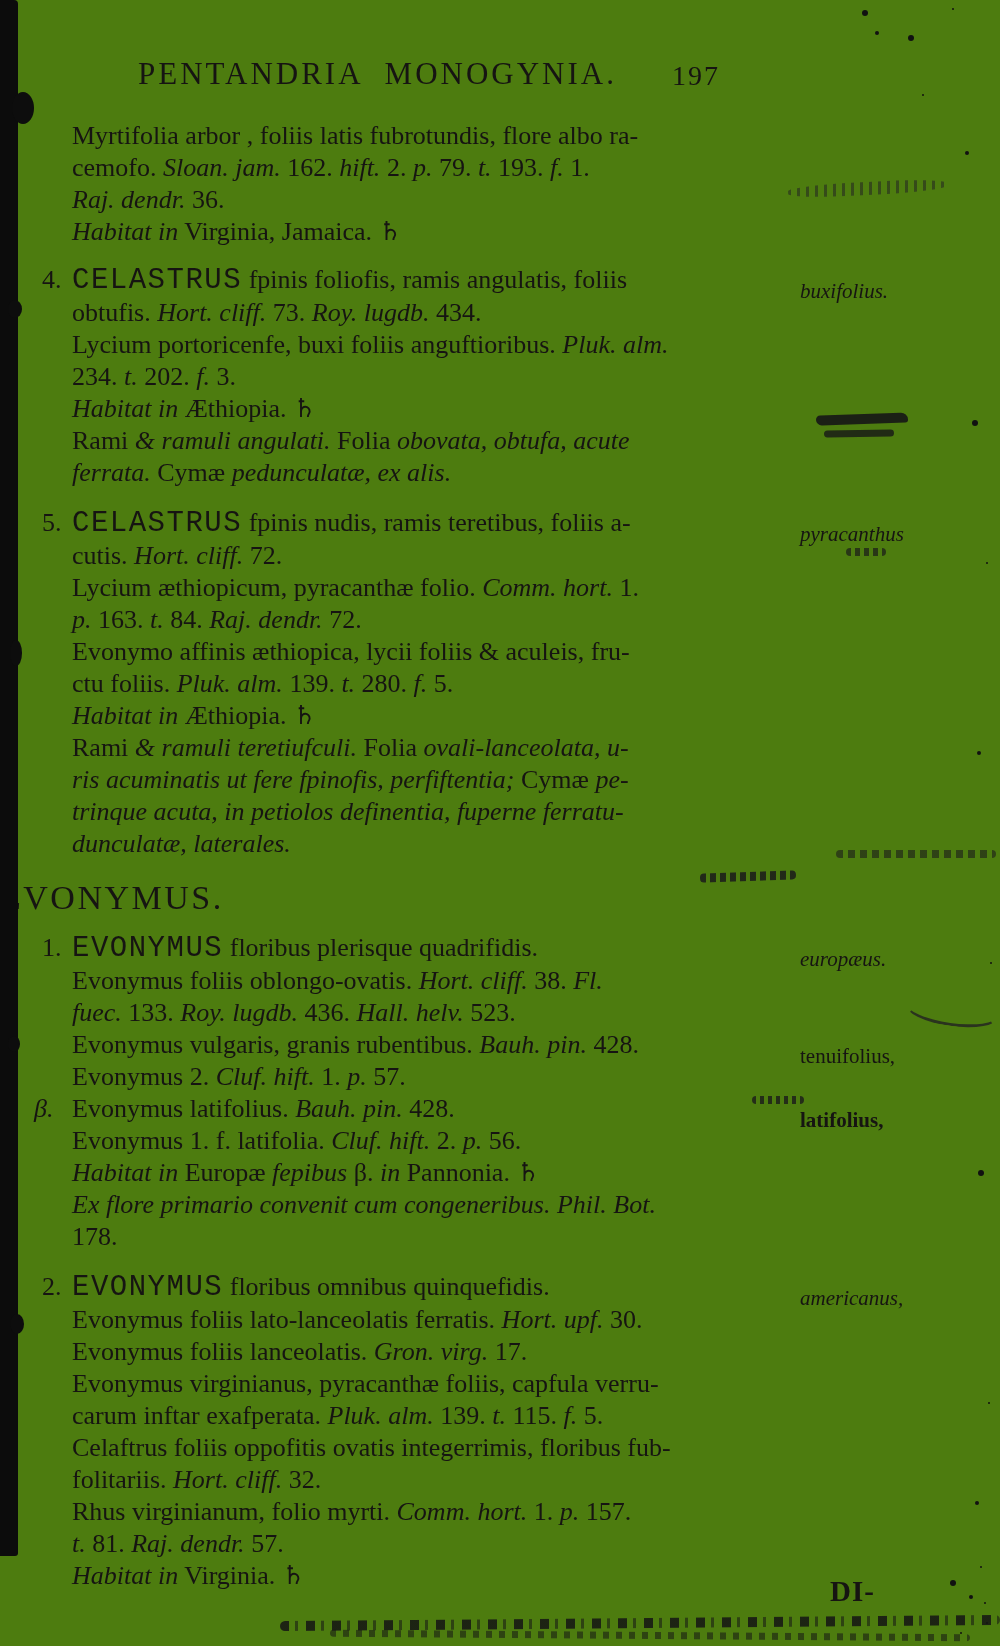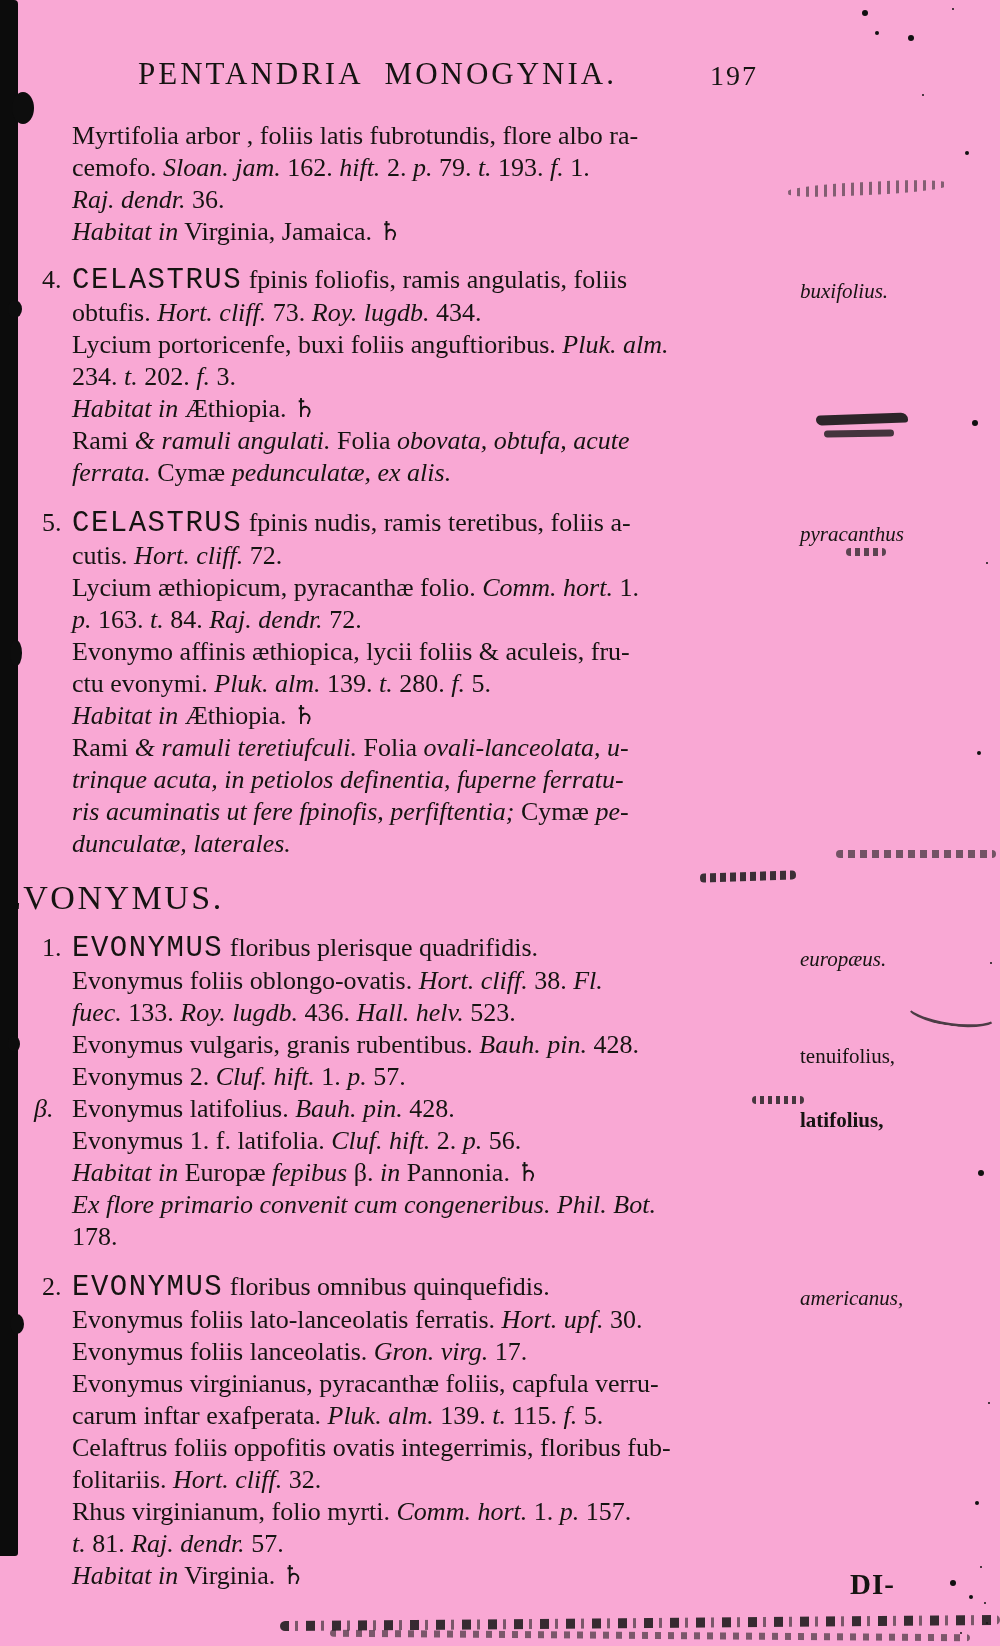--- a/index.html
+++ b/index.html
@@ -1,41 +1,41 @@
 <!DOCTYPE html>
 <html><head>
 <meta charset="utf-8">
 <style>
   html,body{margin:0;padding:0;background:#e8e8e6;}
   .page{
     position:relative;width:1000px;height:1646px;overflow:hidden;
-    background:#f9a8d4;color:#161412;
+    background:#4d7c0f;color:#161412;
     font-family:"Liberation Serif","DejaVu Serif",serif;
   }
   
   .running-head{position:absolute;top:56px;left:0;width:1000px;height:46px;}
   .head-title{position:absolute;left:138px;top:0;font-size:31px;letter-spacing:3px;word-spacing:12px;white-space:nowrap;}
-  .head-pagenum{position:absolute;left:710px;top:4px;font-size:28px;letter-spacing:2px;}
+  .head-pagenum{position:absolute;left:672px;top:4px;font-size:28px;letter-spacing:2px;}
   
   .flow{position:absolute;top:120px;left:0;width:1000px;}
   .line{position:relative;padding-left:72px;line-height:32px;font-size:26px;white-space:nowrap;}
   .line.indent{}
   .num{position:absolute;left:42px;top:0;}
   .num.beta{left:34px;font-style:italic;}
   .r{font-style:normal;}
   .i{font-style:italic;}
   .caps{font-size:29px;letter-spacing:1.5px;font-family:Liberation Mono, monospace;}
   .margin{position:absolute;left:800px;top:5px;font-size:21px;line-height:22px;white-space:nowrap;margin-top:11px;}
   .margin.i{font-style:italic;}
   .margin.r{font-style:normal;}
   .margin.b{font-style:normal;font-weight:bold;}
   .gap-sm{margin-top:16px;}
   .gap-md{margin-top:18px;}
   .section-heading{width:820px;font-size:34px;letter-spacing:2.5px;line-height:44px;margin:16px 0 12px 0;}
-  .catchword{position:absolute;left:830px;top:8px;font-weight:bold;font-size:29px;letter-spacing:1px;margin-left:20px;}
+  .catchword{position:absolute;left:830px;top:15px;font-weight:bold;font-size:29px;letter-spacing:1px;}
   
   .ink-bar{position:absolute;left:0;top:0;width:18px;height:1556px;background:#0c0c0c;border-radius:0 4px 3px 0;}
   .blob{position:absolute;background:#0d0d0d;border-radius:50%;}
   .b1{left:12px;top:92px;width:22px;height:32px;}
   .b2{left:8px;top:300px;width:14px;height:18px;}
   .b3{left:10px;top:640px;width:12px;height:26px;}
   .b4{left:8px;top:1036px;width:12px;height:16px;}
   .b5{left:10px;top:1314px;width:14px;height:20px;}
   .dot{position:absolute;width:6px;height:6px;border-radius:50%;background:#111;}
   .specks-topright{left:862px;top:10px;box-shadow:12px 20px 0 -1px #111,46px 25px 0 0 #111,88px -4px 0 -2px #111,58px 82px 0 -2px #111,102px 140px 0 -1px #111,30px 60px 0 -3px #111;}
@@ -76,25 +76,25 @@
       <div class="line"><span class="r">Lycium portoricenfe, buxi foliis anguftioribus. </span><span class="i">Pluk. alm.</span></div>
       <div class="line indent"><span class="r">234. </span><span class="i">t.</span><span class="r"> 202. </span><span class="i">f.</span><span class="r"> 3.</span></div>
       <div class="line"><span class="i">Habitat in</span><span class="r"> Æthiopia. ♄</span></div>
       <div class="line"><span class="r">Rami </span><span class="i">&amp;</span><span class="r"> </span><span class="i">ramuli angulati.</span><span class="r"> Folia </span><span class="i">obovata, obtufa, acute</span></div>
       <div class="line indent"><span class="i">ferrata.</span><span class="r"> Cymæ </span><span class="i">pedunculatæ, ex alis.</span></div>
       <div class="line gap-md"><span class="num">5.</span><span class="caps">CELASTRUS</span><span class="r"> fpinis nudis, ramis teretibus, foliis a-</span><span class="margin i">pyracanthus</span></div>
       <div class="line indent"><span class="r">cutis. </span><span class="i">Hort. cliff.</span><span class="r"> 72.</span></div>
       <div class="line"><span class="r">Lycium æthiopicum, pyracanthæ folio. </span><span class="i">Comm. hort.</span><span class="r"> 1.</span></div>
       <div class="line indent"><span class="i">p.</span><span class="r"> 163. </span><span class="i">t.</span><span class="r"> 84. </span><span class="i">Raj. dendr.</span><span class="r"> 72.</span></div>
       <div class="line"><span class="r">Evonymo affinis æthiopica, lycii foliis &amp; aculeis, fru-</span></div>
-      <div class="line indent"><span class="r">ctu evonymi. </span><span class="i">Pluk. alm.</span><span class="r"> 139. </span><span class="i">t.</span><span class="r"> 280. </span><span class="i">f.</span><span class="r"> 5.</span></div>
+      <div class="line indent"><span class="r">ctu foliis. </span><span class="i">Pluk. alm.</span><span class="r"> 139. </span><span class="i">t.</span><span class="r"> 280. </span><span class="i">f.</span><span class="r"> 5.</span></div>
       <div class="line"><span class="i">Habitat in</span><span class="r"> Æthiopia. ♄</span></div>
       <div class="line"><span class="r">Rami </span><span class="i">&amp;</span><span class="r"> </span><span class="i">ramuli teretiufculi.</span><span class="r"> Folia </span><span class="i">ovali-lanceolata, u-</span></div>
+      <div class="line indent"><span class="i">ris acuminatis ut fere fpinofis, perfiftentia;</span><span class="r"> Cymæ </span><span class="i">pe-</span></div>
       <div class="line indent"><span class="i">trinque acuta, in petiolos definentia, fuperne ferratu-</span></div>
-      <div class="line indent"><span class="i">ris acuminatis ut fere fpinofis, perfiftentia;</span><span class="r"> Cymæ </span><span class="i">pe-</span></div>
       <div class="line indent"><span class="i">dunculatæ, laterales.</span></div>
       <div class="section-heading">EVONYMUS.</div>
       <div class="line"><span class="num">1.</span><span class="caps">EVONYMUS</span><span class="r"> floribus plerisque quadrifidis.</span><span class="margin i">europæus.</span></div>
       <div class="line"><span class="r">Evonymus foliis oblongo-ovatis. </span><span class="i">Hort. cliff.</span><span class="r"> 38. </span><span class="i">Fl.</span></div>
       <div class="line indent"><span class="i">fuec.</span><span class="r"> 133. </span><span class="i">Roy. lugdb.</span><span class="r"> 436. </span><span class="i">Hall. helv.</span><span class="r"> 523.</span></div>
       <div class="line"><span class="r">Evonymus vulgaris, granis rubentibus. </span><span class="i">Bauh. pin.</span><span class="r"> 428.</span><span class="margin r">tenuifolius,</span></div>
       <div class="line"><span class="r">Evonymus 2. </span><span class="i">Cluf. hift.</span><span class="r"> 1. </span><span class="i">p.</span><span class="r"> 57.</span></div>
       <div class="line"><span class="num beta">β.</span><span class="r">Evonymus latifolius. </span><span class="i">Bauh. pin.</span><span class="r"> 428.</span><span class="margin b">latifolius,</span></div>
       <div class="line"><span class="r">Evonymus 1. f. latifolia. </span><span class="i">Cluf. hift.</span><span class="r"> 2. </span><span class="i">p.</span><span class="r"> 56.</span></div>
       <div class="line"><span class="i">Habitat in</span><span class="r"> Europæ </span><span class="i">fepibus</span><span class="r"> β. </span><span class="i">in</span><span class="r"> Pannonia. ♄</span></div>

